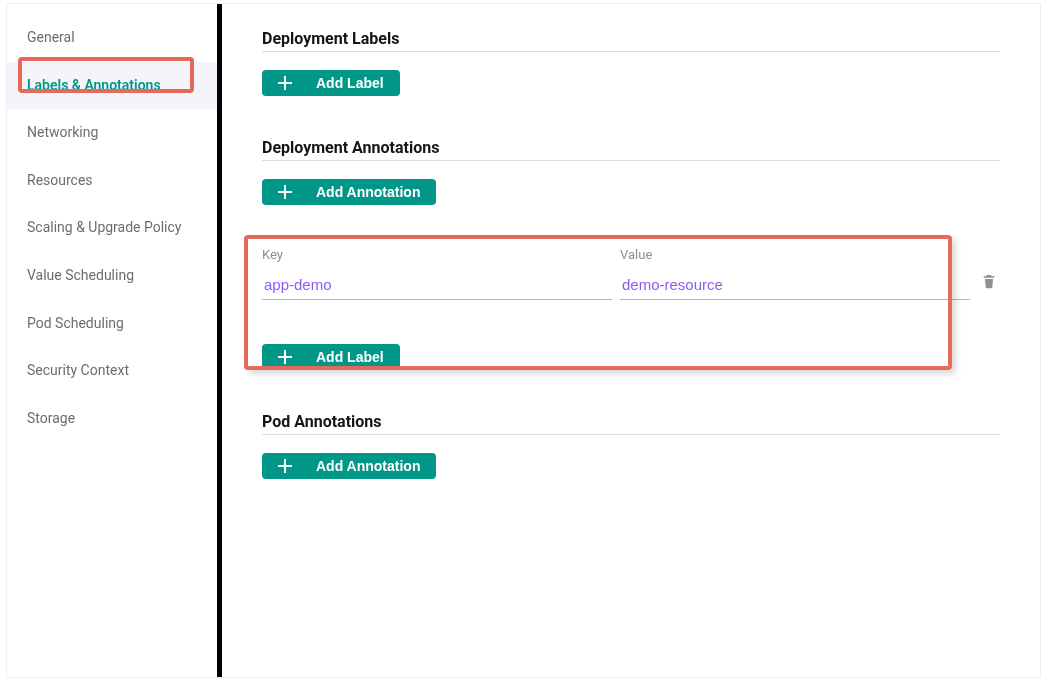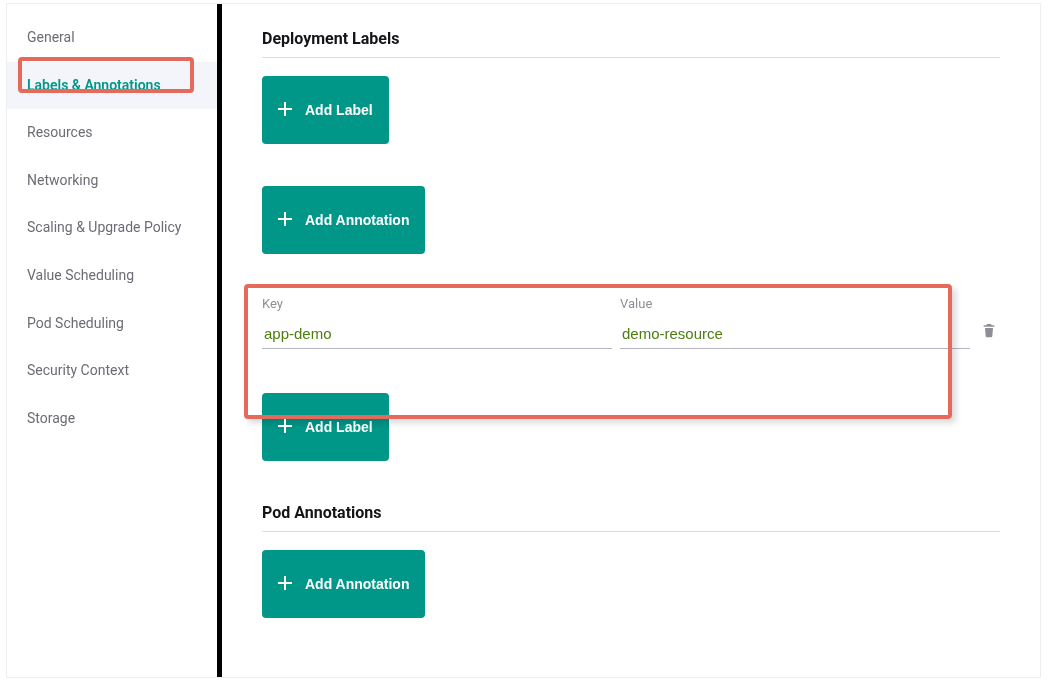--- a/index.html
+++ b/index.html
@@ -55,34 +55,34 @@
     padding: 25px 40px 20px 40px;
     overflow-y: auto;
   }
   .section {
     margin-bottom: 42px;
   }
   .section-title {
     font-size: 16px;
     font-weight: 700;
     color: #141419;
-    padding-bottom: 9px;
+    padding-bottom: 3px;
     border-bottom: 1px solid #dcdee7;
     margin-bottom: 18px;
   }
   .req { color: #f64747; font-weight: 700; }
   .btn {
     display: inline-flex;
-    align-items: flex-start;
-    gap: 13px;
+    align-items: center;
+    gap: 24px;
     background: #009688;
     color: #fff;
     border: none;
     border-radius: 4px;
-    padding: 26px 16px;
+    padding: 5px 16px;
     font-size: 14px;
     font-weight: 600;
     cursor: pointer;
   }
   .btn .plus {
     width: 14px; height: 14px; display: inline-block; position: relative;
   }
   .btn .plus::before, .btn .plus::after {
     content: ""; position: absolute; background: #fff;
   }
@@ -118,58 +118,59 @@
     margin-bottom: 8px;
   }
   .kv-input {
     width: 100%;
     border: none;
     border-bottom: 1px solid #b6b6c2;
     font-size: 15px;
     padding: 6px 2px;
     outline: none;
     background: transparent;
-    color: #4d7c0f;
+    color: #8b5cf6;
   }
   .trash {
     width: 22px; height: 22px; margin-bottom: 6px; cursor: pointer;
     display: flex; align-items: center; justify-content: center;
   }
   .trash svg { width: 16px; height: 18px; fill: #8e8e97; }
 </style>
 </head>
 <body>
 
 <div class="app">
 
   <div class="sidebar">
     <div class="sidebar-item"><span>General</span></div>
     <div class="sidebar-item active"><span>Labels &amp; Annotations</span></div>
+    <div class="sidebar-item"><span>Networking</span></div>
     <div class="sidebar-item"><span>Resources</span></div>
-    <div class="sidebar-item"><span>Networking</span></div>
     <div class="sidebar-item"><span>Scaling &amp; Upgrade Policy</span></div>
     <div class="sidebar-item"><span>Value Scheduling</span></div>
     <div class="sidebar-item"><span>Pod Scheduling</span></div>
     <div class="sidebar-item"><span>Security Context</span></div>
     <div class="sidebar-item"><span>Storage</span></div>
   </div>
 
   <div class="highlight-red sidebar-highlight"></div>
 
   <div class="main">
 
     <div class="section">
       <div class="section-title">Deployment Labels</div>
       <button class="btn">
         <span class="plus"></span>
         <span>Add Label</span>
       </button>
     </div>
 
     <div class="section">
+      <div class="section-title">Deployment Annotations</div>
       <button class="btn">
         <span class="plus"></span>
         <span>Add Annotation</span>
       </button>
     </div>
 
     <div class="section">
       <div class="pod-labels-block">
         <div class="highlight-red pod-labels-highlight"></div>
         <div class="kv-row">

